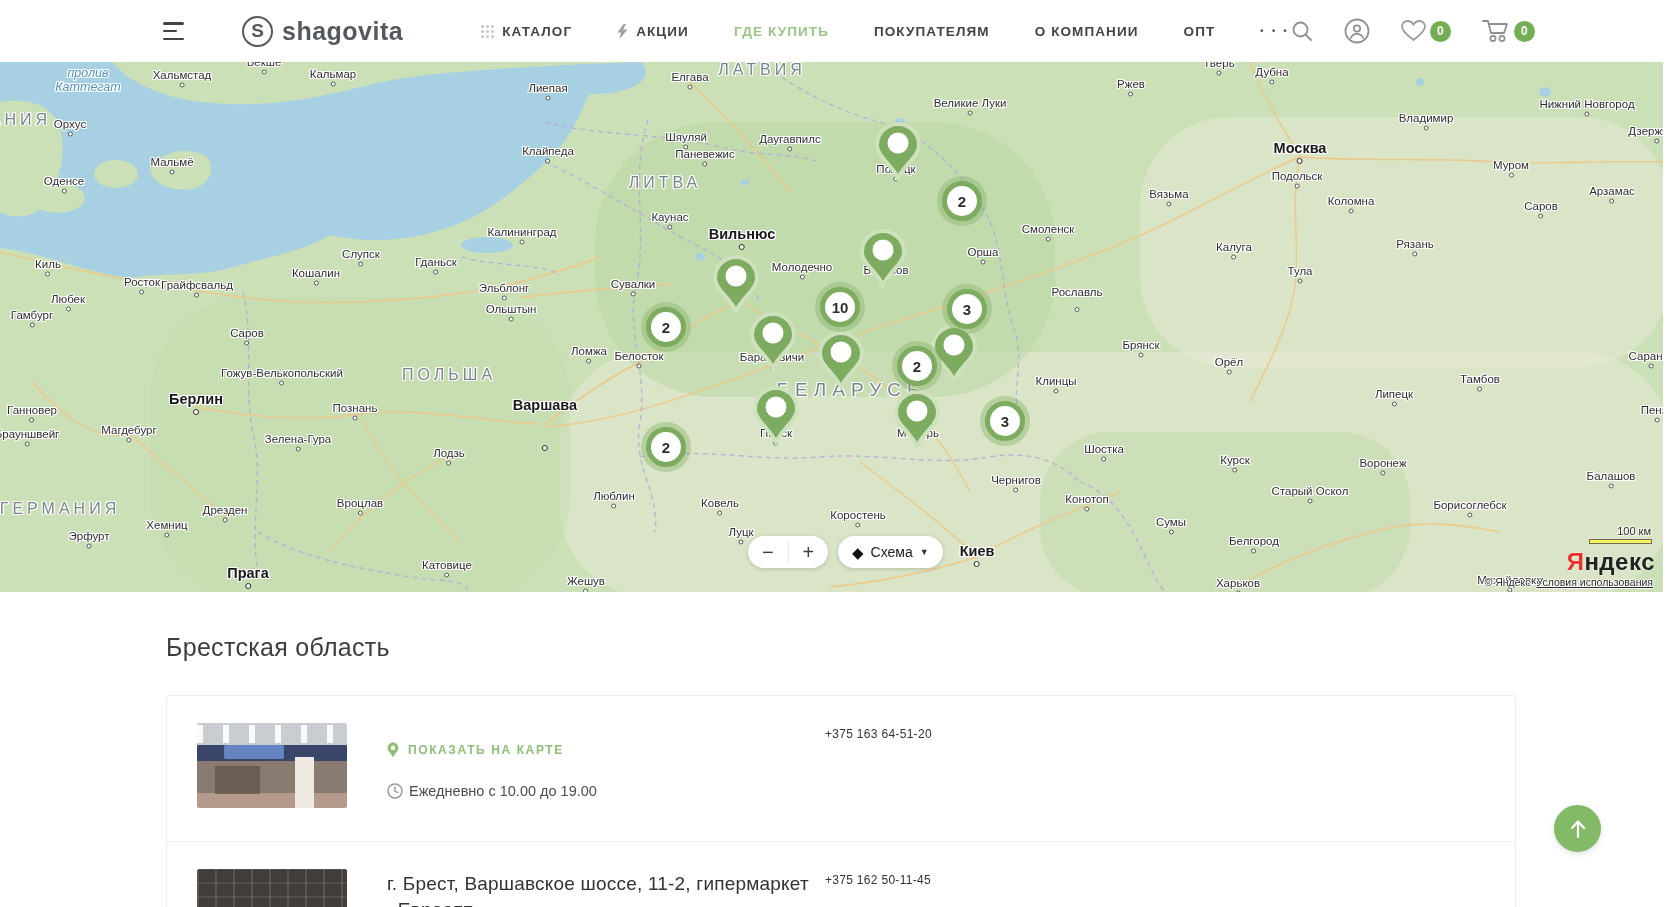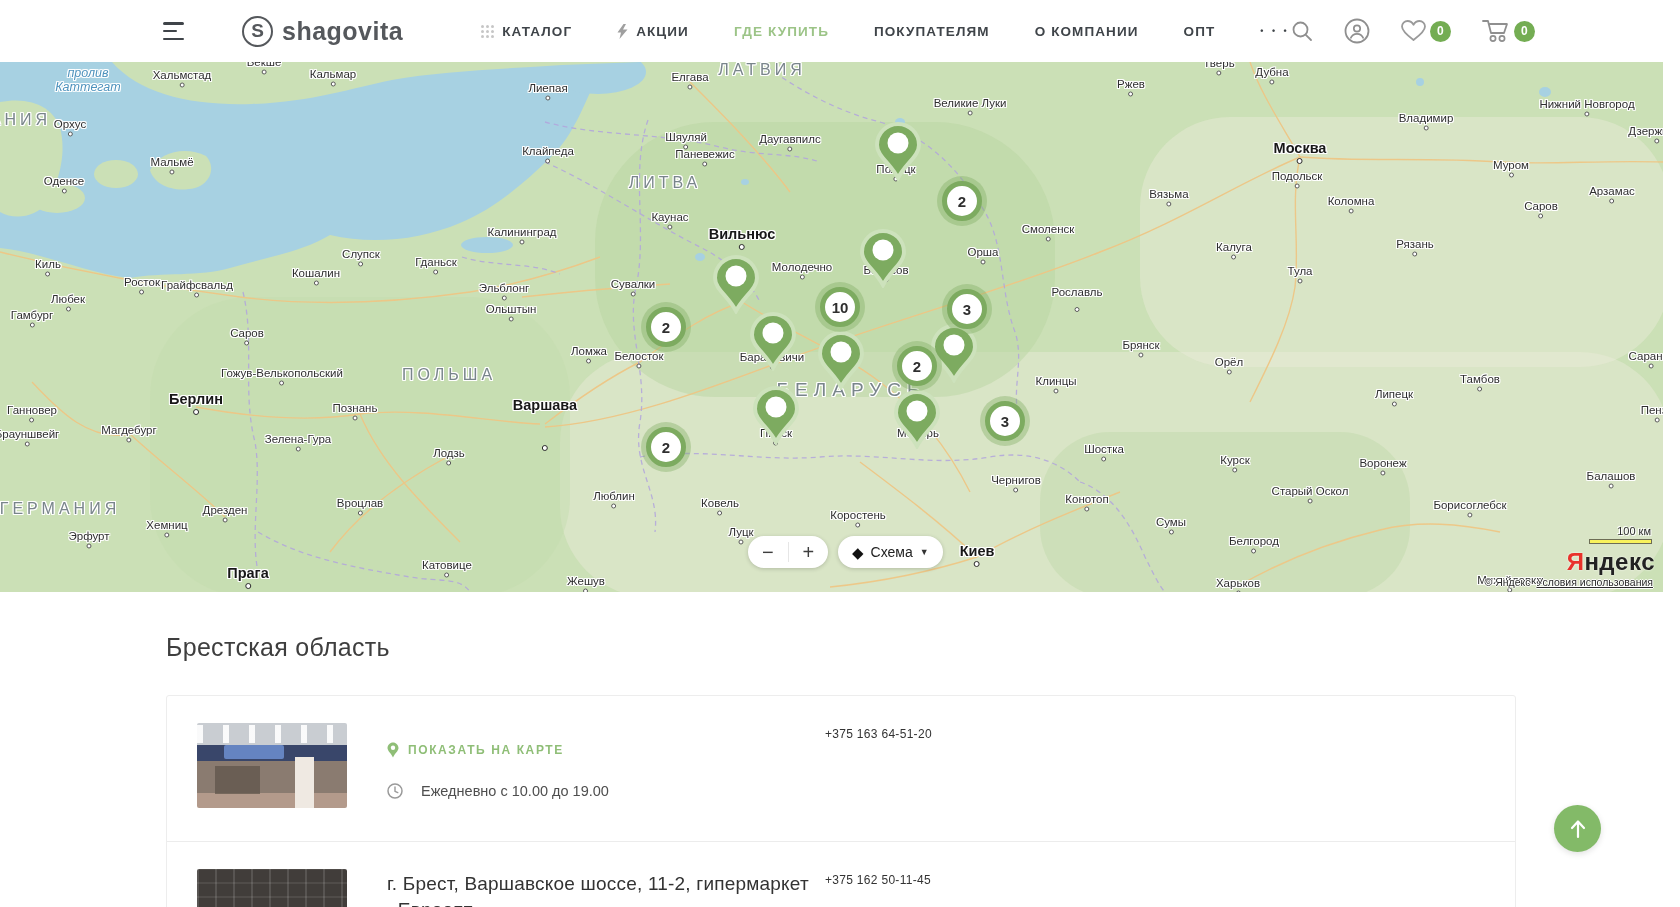--- a/index.html
+++ b/index.html
@@ -69,21 +69,21 @@
   .photo-1 .lights { position:absolute; top:2px; left:0; right:0; height:18px;
     background:repeating-linear-gradient(90deg,rgba(255,255,255,.9) 0 6px,rgba(0,0,0,0) 6px 26px); }
   .photo-1 .sign { position:absolute; top:26%; left:18%; width:40%; height:16%; background:#6d8fd0; border-radius:2px; opacity:.85; }
   .photo-1 .pillar { position:absolute; top:40%; right:22%; width:13%; bottom:0; background:#efe9e2; }
   .photo-1 .shelf { position:absolute; top:50%; left:12%; width:30%; height:34%; background:#5d5248; opacity:.7; }
   .photo-2 { background:linear-gradient(180deg,#413d3a 0 70%,#56504b 70% 100%); }
   .photo-2 .grid { position:absolute; inset:0; background:repeating-linear-gradient(90deg,rgba(255,255,255,.12) 0 2px,rgba(0,0,0,0) 2px 18px),repeating-linear-gradient(0deg,rgba(255,255,255,.08) 0 2px,rgba(0,0,0,0) 2px 14px); }
   .store-main { margin-left:40px; width:430px; padding-top:2px; }
   .store-address { font-size:19px; color:#333; line-height:1.35; letter-spacing:.2px; }
   .store-maplink { display:inline-flex; align-items:center; gap:9px; margin-top:17px; font-size:12px; font-weight:600; letter-spacing:1.6px; color:#8fbe77; text-decoration:none; cursor:pointer; }
-  .store-hours { display:flex; align-items:center; gap:18px; margin-top:21px; font-size:14.5px; color:#4e4e4e; }
+  .store-hours { display:flex; align-items:center; gap:6px; margin-top:21px; font-size:14.5px; color:#4e4e4e; }
   .store-phone { margin-left:auto; width:660px; padding-top:4px; font-size:12px; color:#333; letter-spacing:.3px; cursor:pointer; }
 
   .scroll-top { position:absolute; left:1554px; top:805px; width:47px; height:47px; border-radius:50%; background:#83ba68; border:none; cursor:pointer; display:flex; align-items:center; justify-content:center; z-index:40; box-shadow:0 2px 6px rgba(0,0,0,.12); }
 </style>
 </head>
 <body>
 
 <div class="page">
 
   <header>

